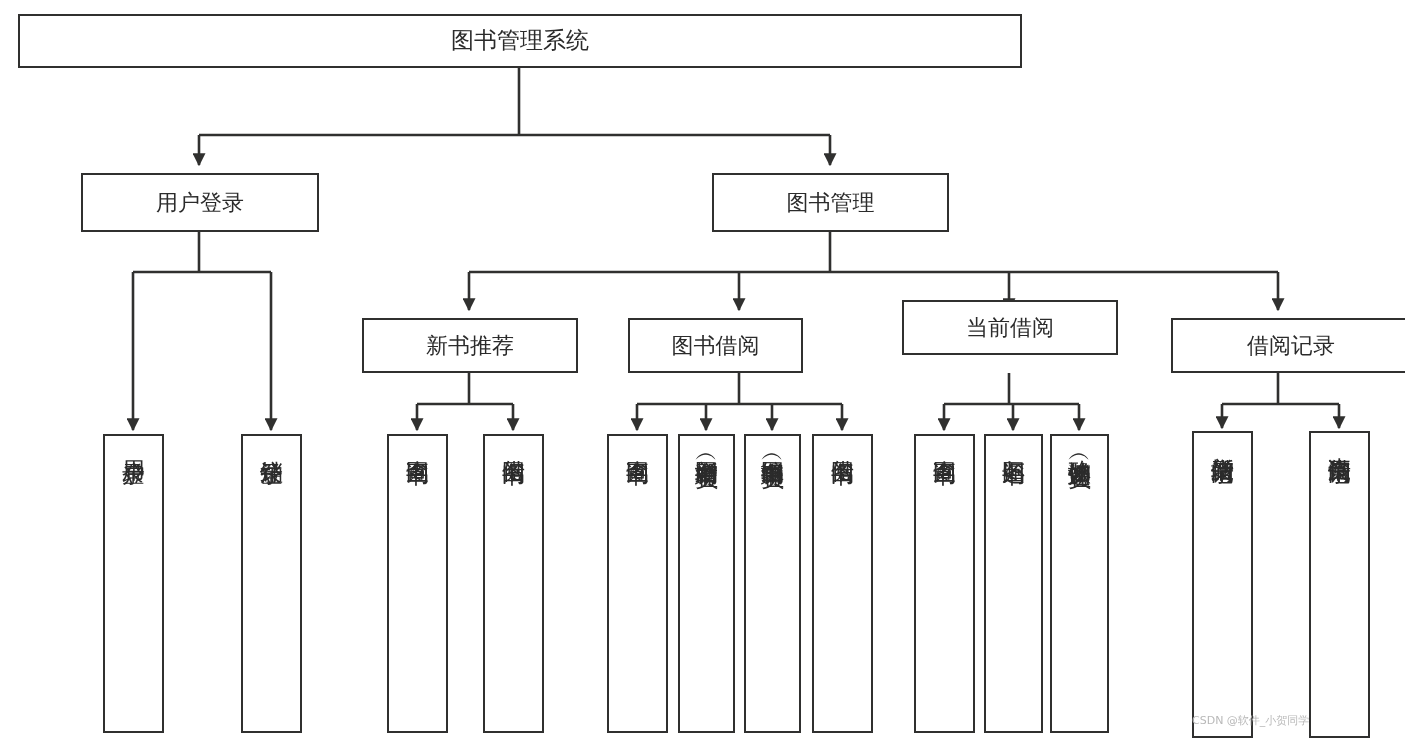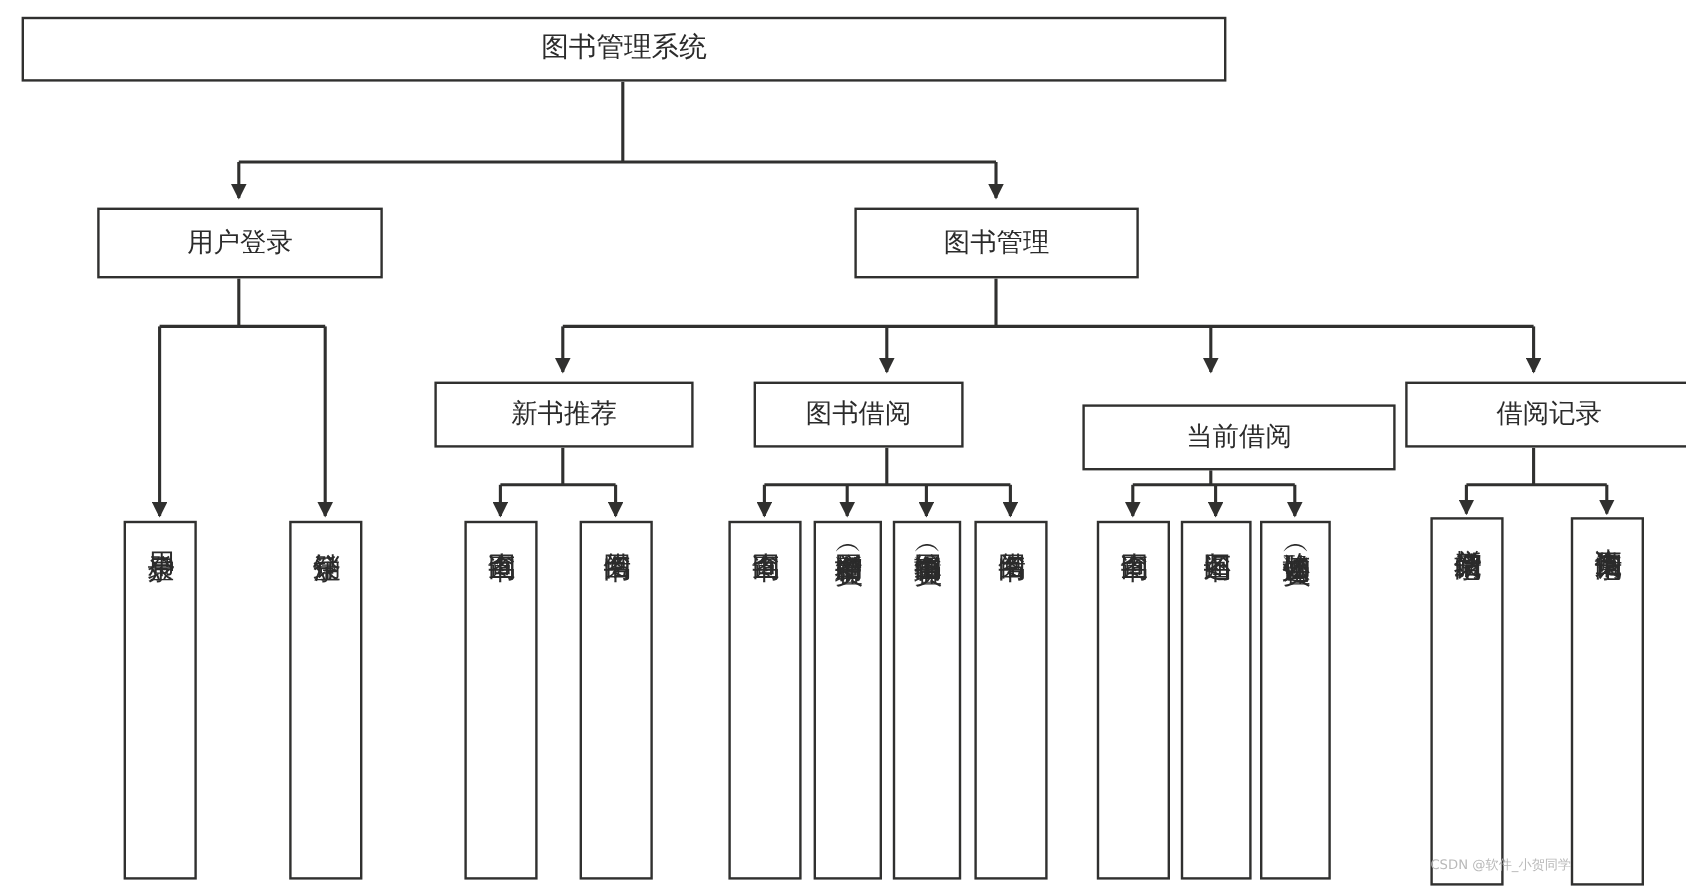--- a/index.html
+++ b/index.html
@@ -119,21 +119,21 @@
   <div class="node h-node" style="left:362px;top:318px;width:216px;height:55px;">
     <span class="lbl">新书推荐</span>
   </div>
 
   <div class="node h-node" style="left:712px;top:173px;width:237px;height:59px;">
     <span class="lbl">图书管理</span>
   </div>
   <div class="node h-node" style="left:628px;top:318px;width:175px;height:55px;">
     <span class="lbl">图书借阅</span>
   </div>
-  <div class="node h-node" style="left:902px;top:337px;width:261px;height:55px;">
+  <div class="node h-node" style="left:902px;top:300px;width:216px;height:55px;">
     <span class="lbl">当前借阅</span>
   </div>
   <div class="node h-node" style="left:1171px;top:318px;width:240px;height:55px;">
     <span class="lbl">借阅记录</span>
   </div>
 
   <div class="node v-node" style="left:103px;top:434px;width:61px;height:299px;">
     <span class="lbl">用户登录</span>
   </div>
   <div class="node v-node" style="left:241px;top:434px;width:61px;height:299px;">

